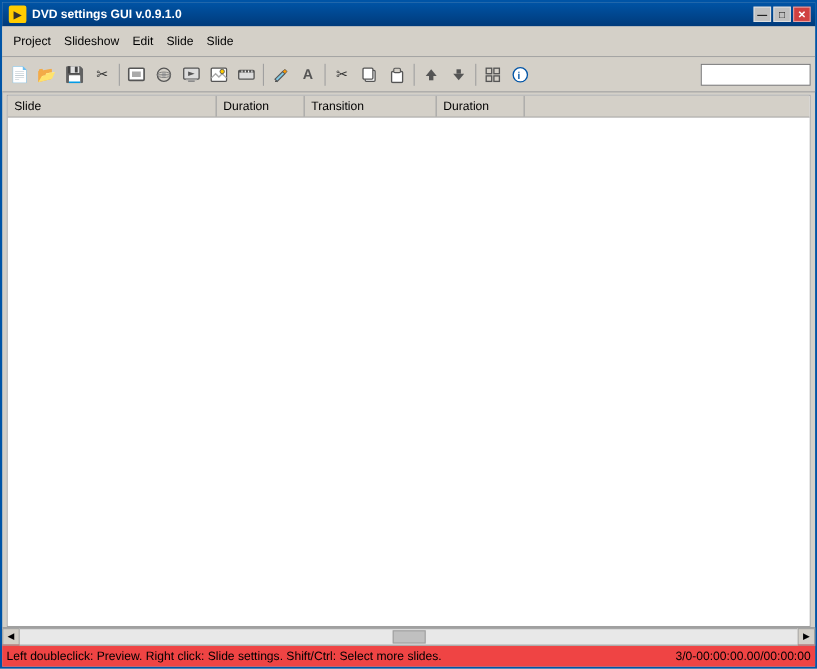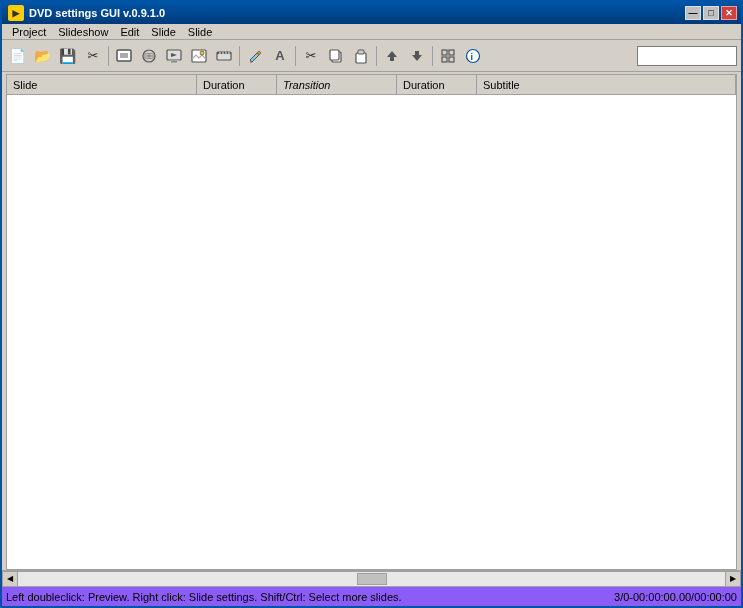--- a/index.html
+++ b/index.html
@@ -64,21 +64,21 @@
       cursor: pointer;
       color: #000;
       font-weight: bold;
     }
     .title-btn.close {
       background: #d04040;
       color: white;
     }
     .menu-bar {
       background: #d4d0c8;
-      height: 16px;
+      height: 28px;
       display: flex;
       align-items: center;
       padding: 0 4px;
       border-bottom: 1px solid #a0a0a0;
       flex-shrink: 0;
     }
     .menu-item {
       padding: 2px 6px;
       font-size: 11px;
       cursor: pointer;
@@ -143,31 +143,31 @@
       align-items: center;
       padding: 0 6px;
       font-size: 11px;
       border-right: 1px solid #a0a0a0;
       user-select: none;
       cursor: default;
     }
     .col-slide { width: 190px; }
     .col-duration { width: 80px; }
     .col-animation { width: 100px; }
-    .col-transition { width: 120px; font-style: italic; }
+    .col-transition { width: 120px; }
     .col-duration2 { width: 80px; }
     .col-subtitle { flex: 1; }
     .table-body {
       flex: 1;
       background: white;
       overflow-y: auto;
       overflow-x: auto;
     }
     .status-bar {
-      background: #8b5cf6;
+      background: #ef4444;
       height: 20px;
       display: flex;
       align-items: center;
       padding: 0 4px;
       border-top: 1px solid #a0a0a0;
       flex-shrink: 0;
       justify-content: space-between;
     }
     .scrollbar-area {
       height: 16px;
@@ -333,21 +333,20 @@
     </button>
     <input class="toolbar-search" type="text" placeholder="" style="">
   </div>
 
   <div class="table-area">
     <div class="table-header">
       <div class="col-header col-slide">Slide</div>
       <div class="col-header col-duration">Duration</div>
       <div class="col-header col-transition">Transition</div>
       <div class="col-header col-duration2">Duration</div>
-      <div class="col-header col-subtitle">Subtitle</div>
     </div>
     <div class="table-body">
       
     </div>
   </div>
 
   <div class="scrollbar-area">
     <div class="scroll-btn">◀</div>
     <div class="scroll-track">
       <div class="scroll-thumb"></div>

